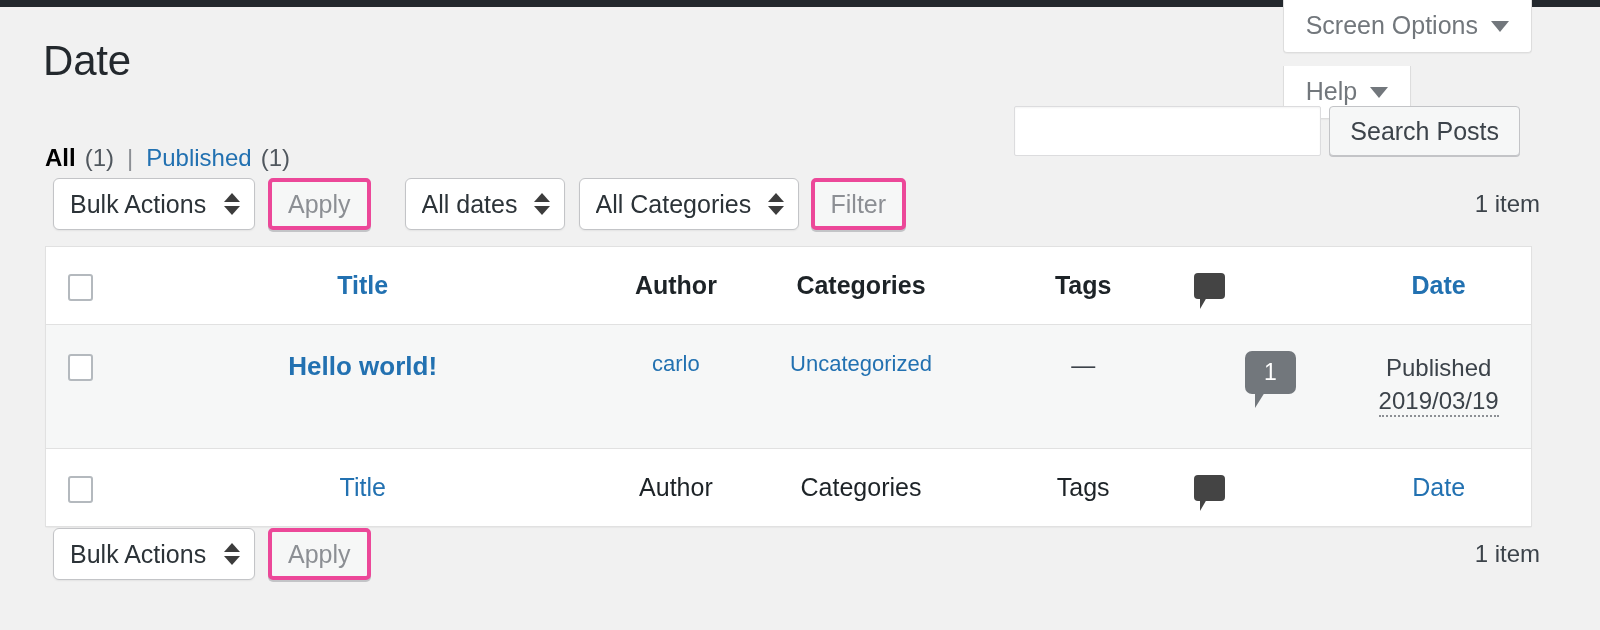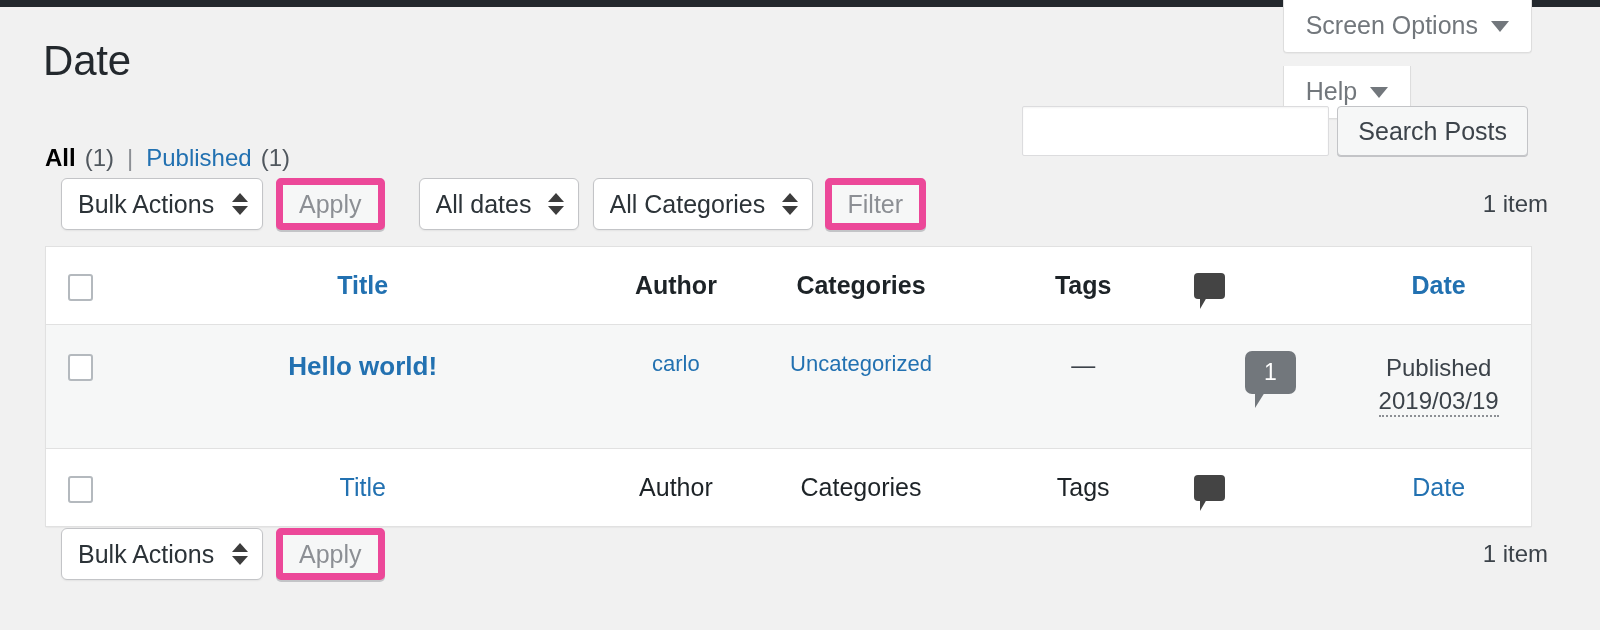--- a/index.html
+++ b/index.html
@@ -88,21 +88,21 @@
     white-space: nowrap;
     margin-top: 17px;
   }
   .subsubsub .cur { font-weight: bold; color: #000; }
   .subsubsub .count { color: #50575e; }
   .subsubsub .sep { color: #8c8f94; margin: 0 13px; }
   .subsubsub a { color: #2271b1; text-decoration: none; }
 
   
   .search-box {
-    position: absolute; top: 106px; right: 72px;
+    position: absolute; top: 106px; right: 80px;
     display: flex; align-items: stretch; gap: 8px;
   }
   .search-input {
     width: 307px; height: 50px;
     background: #fff;
     border: 1px solid #dcdcde;
     border-radius: 2px;
     font-size: 23px;
     padding: 0 10px;
     color: #2c3338;
@@ -118,21 +118,21 @@
     padding: 0 20px;
     line-height: 48px;
     cursor: pointer;
     box-shadow: 0 1px 0 #c3c4c7;
     white-space: nowrap;
     font-family: "Liberation Sans", sans-serif;
   }
 
   
   .tablenav {
-    position: absolute; left: 61px; width: 1487px;
+    position: absolute; left: 53px; width: 1487px;
     display: flex; align-items: center;
   }
   .tablenav.top { top: 178px; }
   .tablenav.bottom { top: 528px; }
 
   .wp-select {
     appearance: none; -webkit-appearance: none;
     background: #fff;
     border: 1px solid #c3c4c7;
     border-radius: 6px;
@@ -155,21 +155,21 @@
   .stepper i {
     width: 0; height: 0; display: block;
     border-left: 8px solid transparent;
     border-right: 8px solid transparent;
   }
   .stepper i.up   { border-bottom: 9px solid #3c3c3c; }
   .stepper i.down { border-top: 9px solid #3c3c3c; }
 
   .wp-button-secondary {
     background: #f6f7f7;
-    border: 7px solid #ec4899;
+    border: 4px solid #ec4899;
     border-radius: 5px;
     color: #8c8f94;
     font-size: 25px;
     font-family: "Liberation Sans", sans-serif;
     height: 52px;
     padding: 0 16px;
     cursor: pointer;
     box-shadow: 0 2px 0 #c3c4c7;
     white-space: nowrap;
   }

